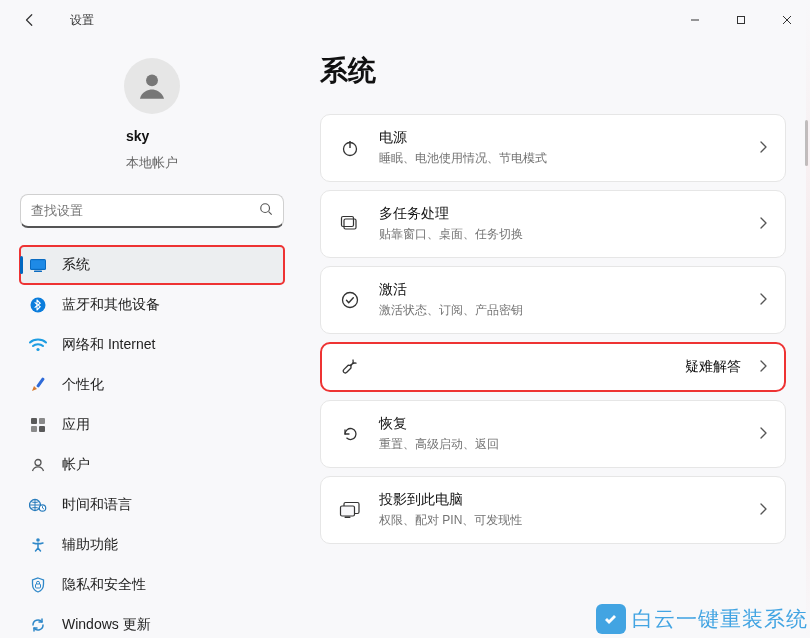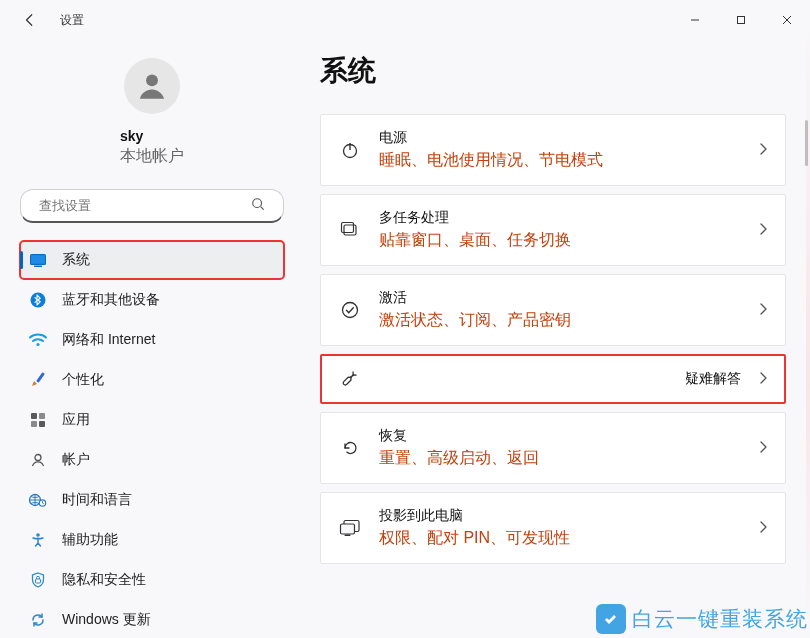--- a/index.html
+++ b/index.html
@@ -16,21 +16,21 @@
     height: 638px;
     background: #f8f8fa;
     position: relative;
   }
   
   .titlebar {
     display: flex;
     align-items: center;
     height: 40px;
     padding: 0 0 0 18px;
-    gap: 18px;
+    gap: 28px;
   }
   .back-btn {
     width: 24px; height: 24px;
     display: flex; align-items: center; justify-content: center;
     color: #2b2b2b;
     font-size: 16px;
   }
   .title-text {
     font-size: 12px;
     color: #333;
@@ -58,29 +58,30 @@
     margin: 8px 0 22px 0;
     flex-direction: column;
   }
   .avatar {
     width: 56px; height: 56px; border-radius: 50%;
     background: #e6e6e6;
     display: flex; align-items: center; justify-content: center;
   }
   .avatar svg { width: 34px; height: 34px; fill: #777; }
   .account-text .name { font-size: 14px; font-weight: 600; color: #111; }
-  .account-text .sub  { font-size: 16px; color: #666; margin-top: 2px; }
+  .account-text .sub  { font-size: 13px; color: #666; margin-top: 10px; }
   .searchbox {
     display: flex; align-items: center;
     border: 1px solid #d0d0d0;
     border-bottom: 2px solid #555;
     background: #fff;
-    border-radius: 13px;
+    border-radius: 8px;
     height: 34px;
-    padding: 0 18px;
+    padding: 0 10px;
+    justify-content: space-between;
   }
   .searchbox input {
     border: none; outline: none; background: transparent;
     font-size: 13px; color: #555; width: 220px;
     font-family: inherit;
   }
   .searchbox .sicon { color: #555; font-size: 13px; }
   .nav {
     margin-top: 18px;
     display: flex; flex-direction: column; gap: 2px;
@@ -104,30 +105,30 @@
   .main {
     position: absolute;
     left: 320px; top: 52px; right: 24px; bottom: 0;
   }
   .page-title { font-size: 28px; font-weight: 600; color: #111; margin-bottom: 24px; }
   .card-list { display:flex; flex-direction: column; gap: 8px; }
   .card {
     display: flex; align-items: center;
     background: #fff;
     border: 1px solid #e6e6e6;
-    border-radius: 2px;
+    border-radius: 10px;
     padding: 14px 18px;
     gap: 18px;
     position: relative;
   }
   .card.highlight-red { border: 2px solid #e33; padding: 13px 17px; text-align: right; }
   .card-icon { width: 22px; display:flex; align-items:center; justify-content:center; color:#333; }
   .card-texts { flex:1; }
   .card-title { font-size: 14px; color: #111; }
-  .card-sub { font-size: 16px; color: #c2410c; margin-top: 3px; }
+  .card-sub { font-size: 12px; color: #737373; margin-top: 3px; }
   .card-chevron { color: #555; font-size: 12px; }
   
   .watermark {
     position: absolute; right: 0; bottom: 0;
     display: flex; align-items: center; gap: 6px;
     font-size: 21px; color: #39a0e1; letter-spacing: 1px;
     padding: 4px 2px;
     opacity: 0.95;
     margin-top: 27px;
   }

